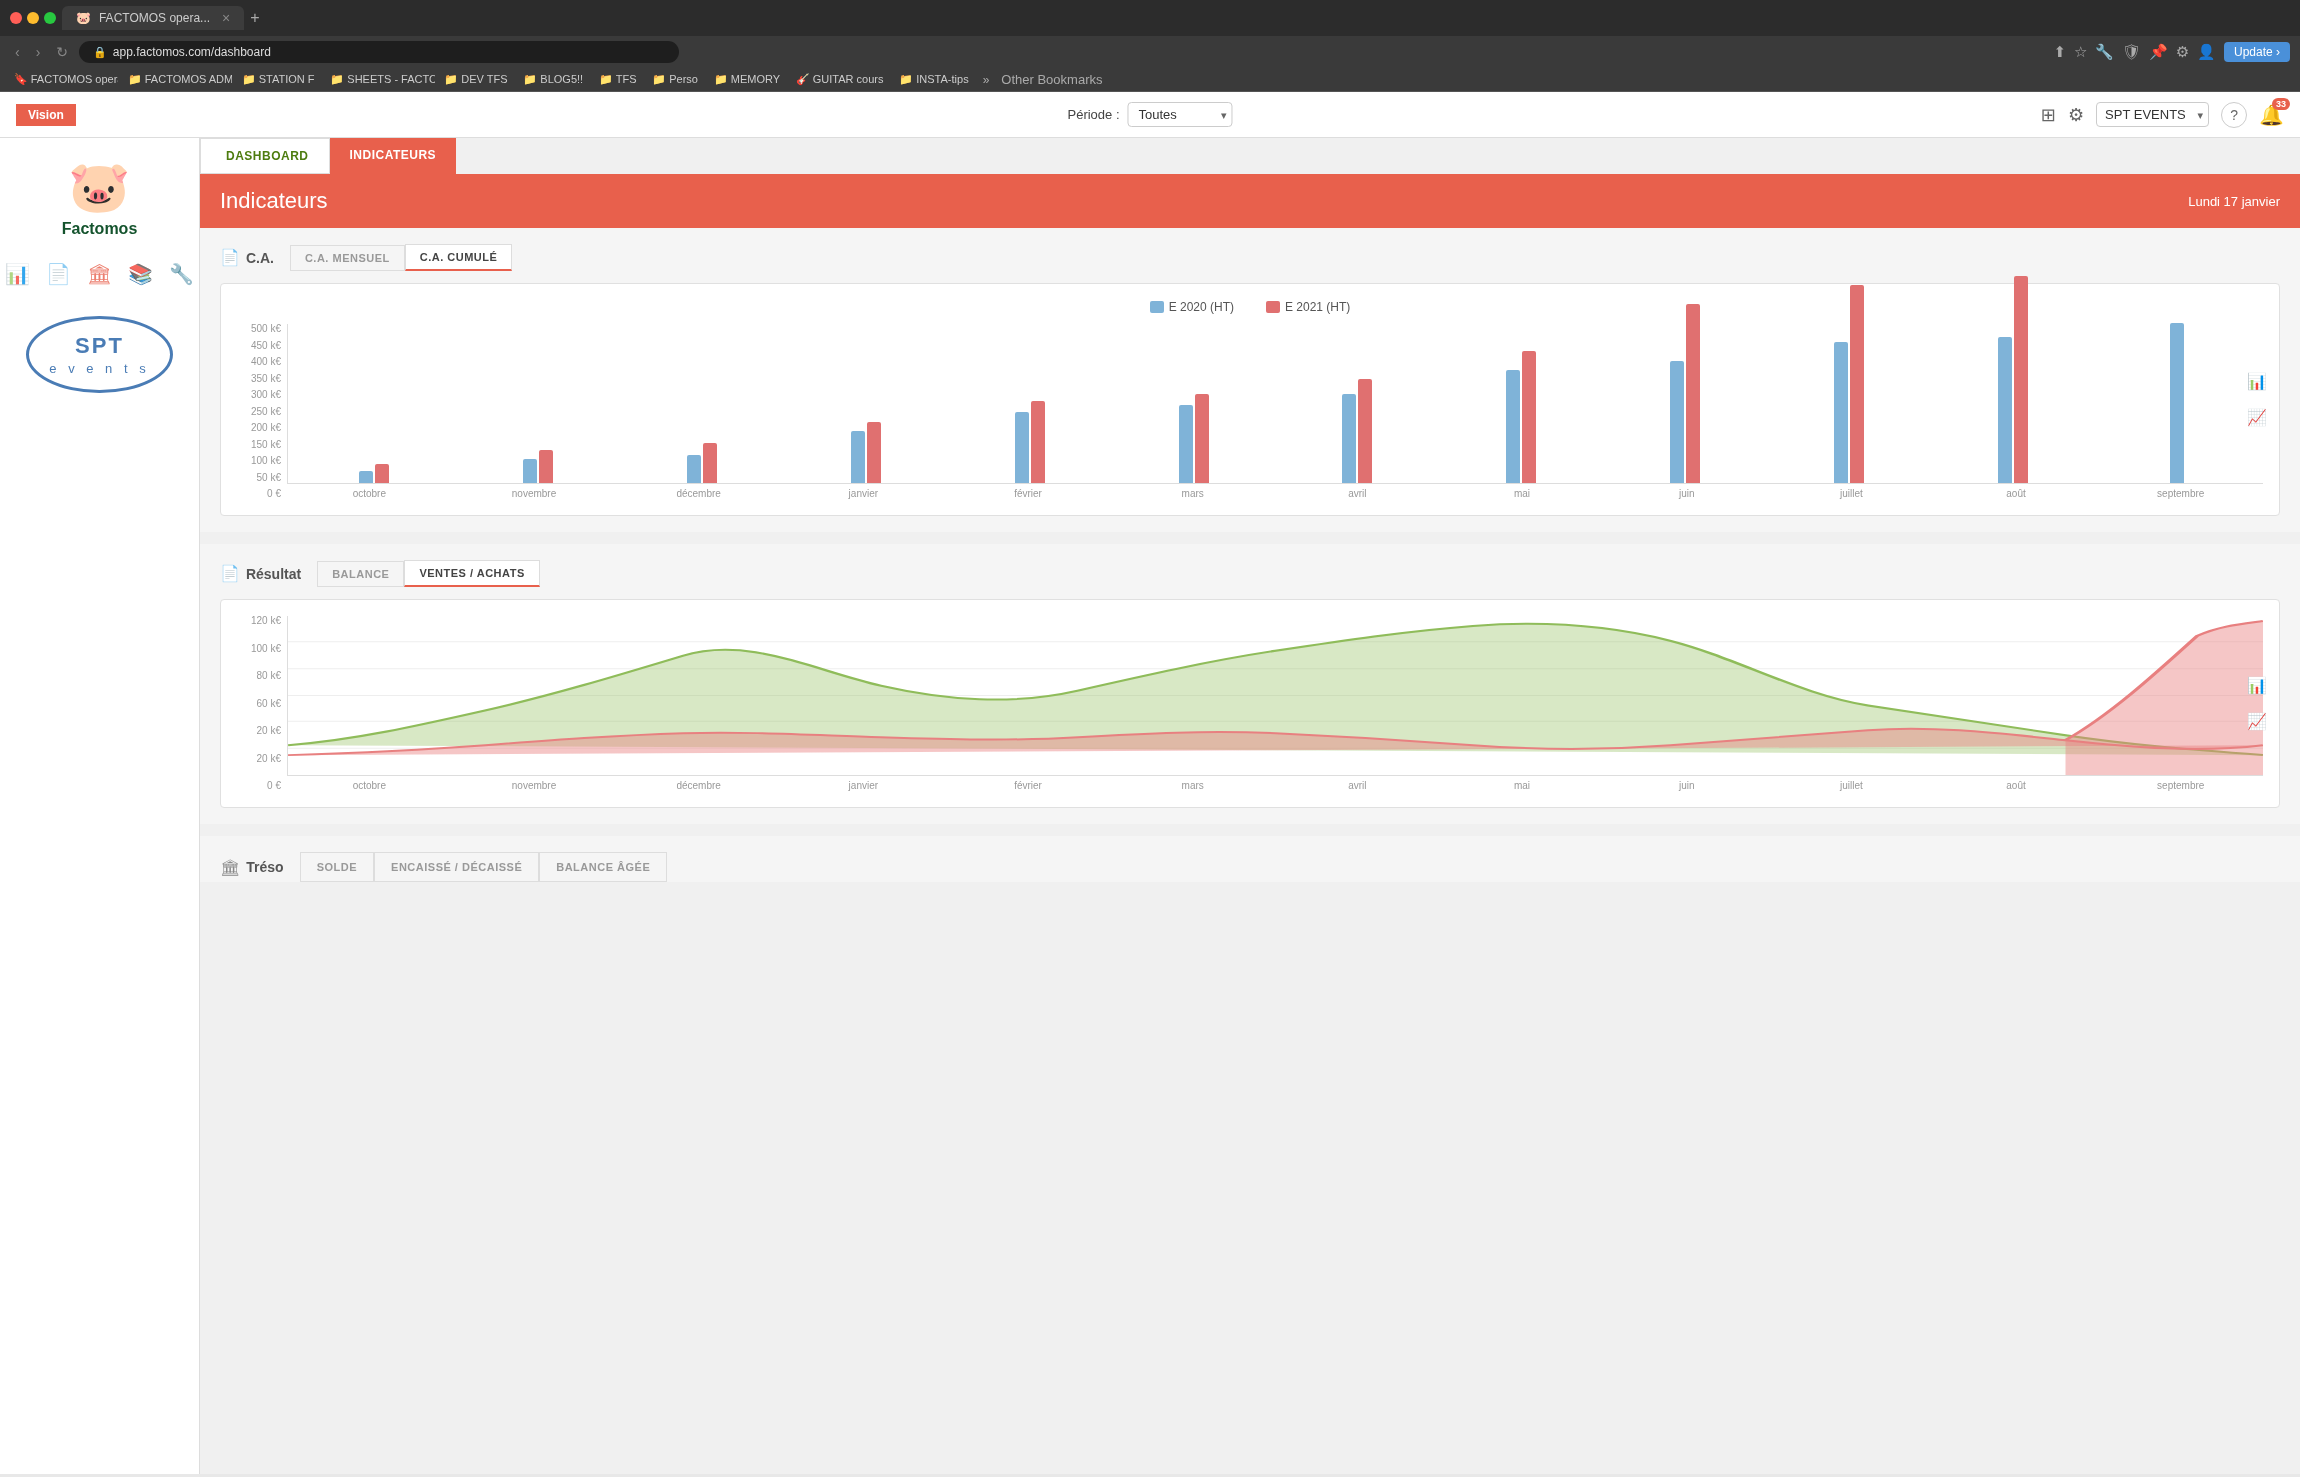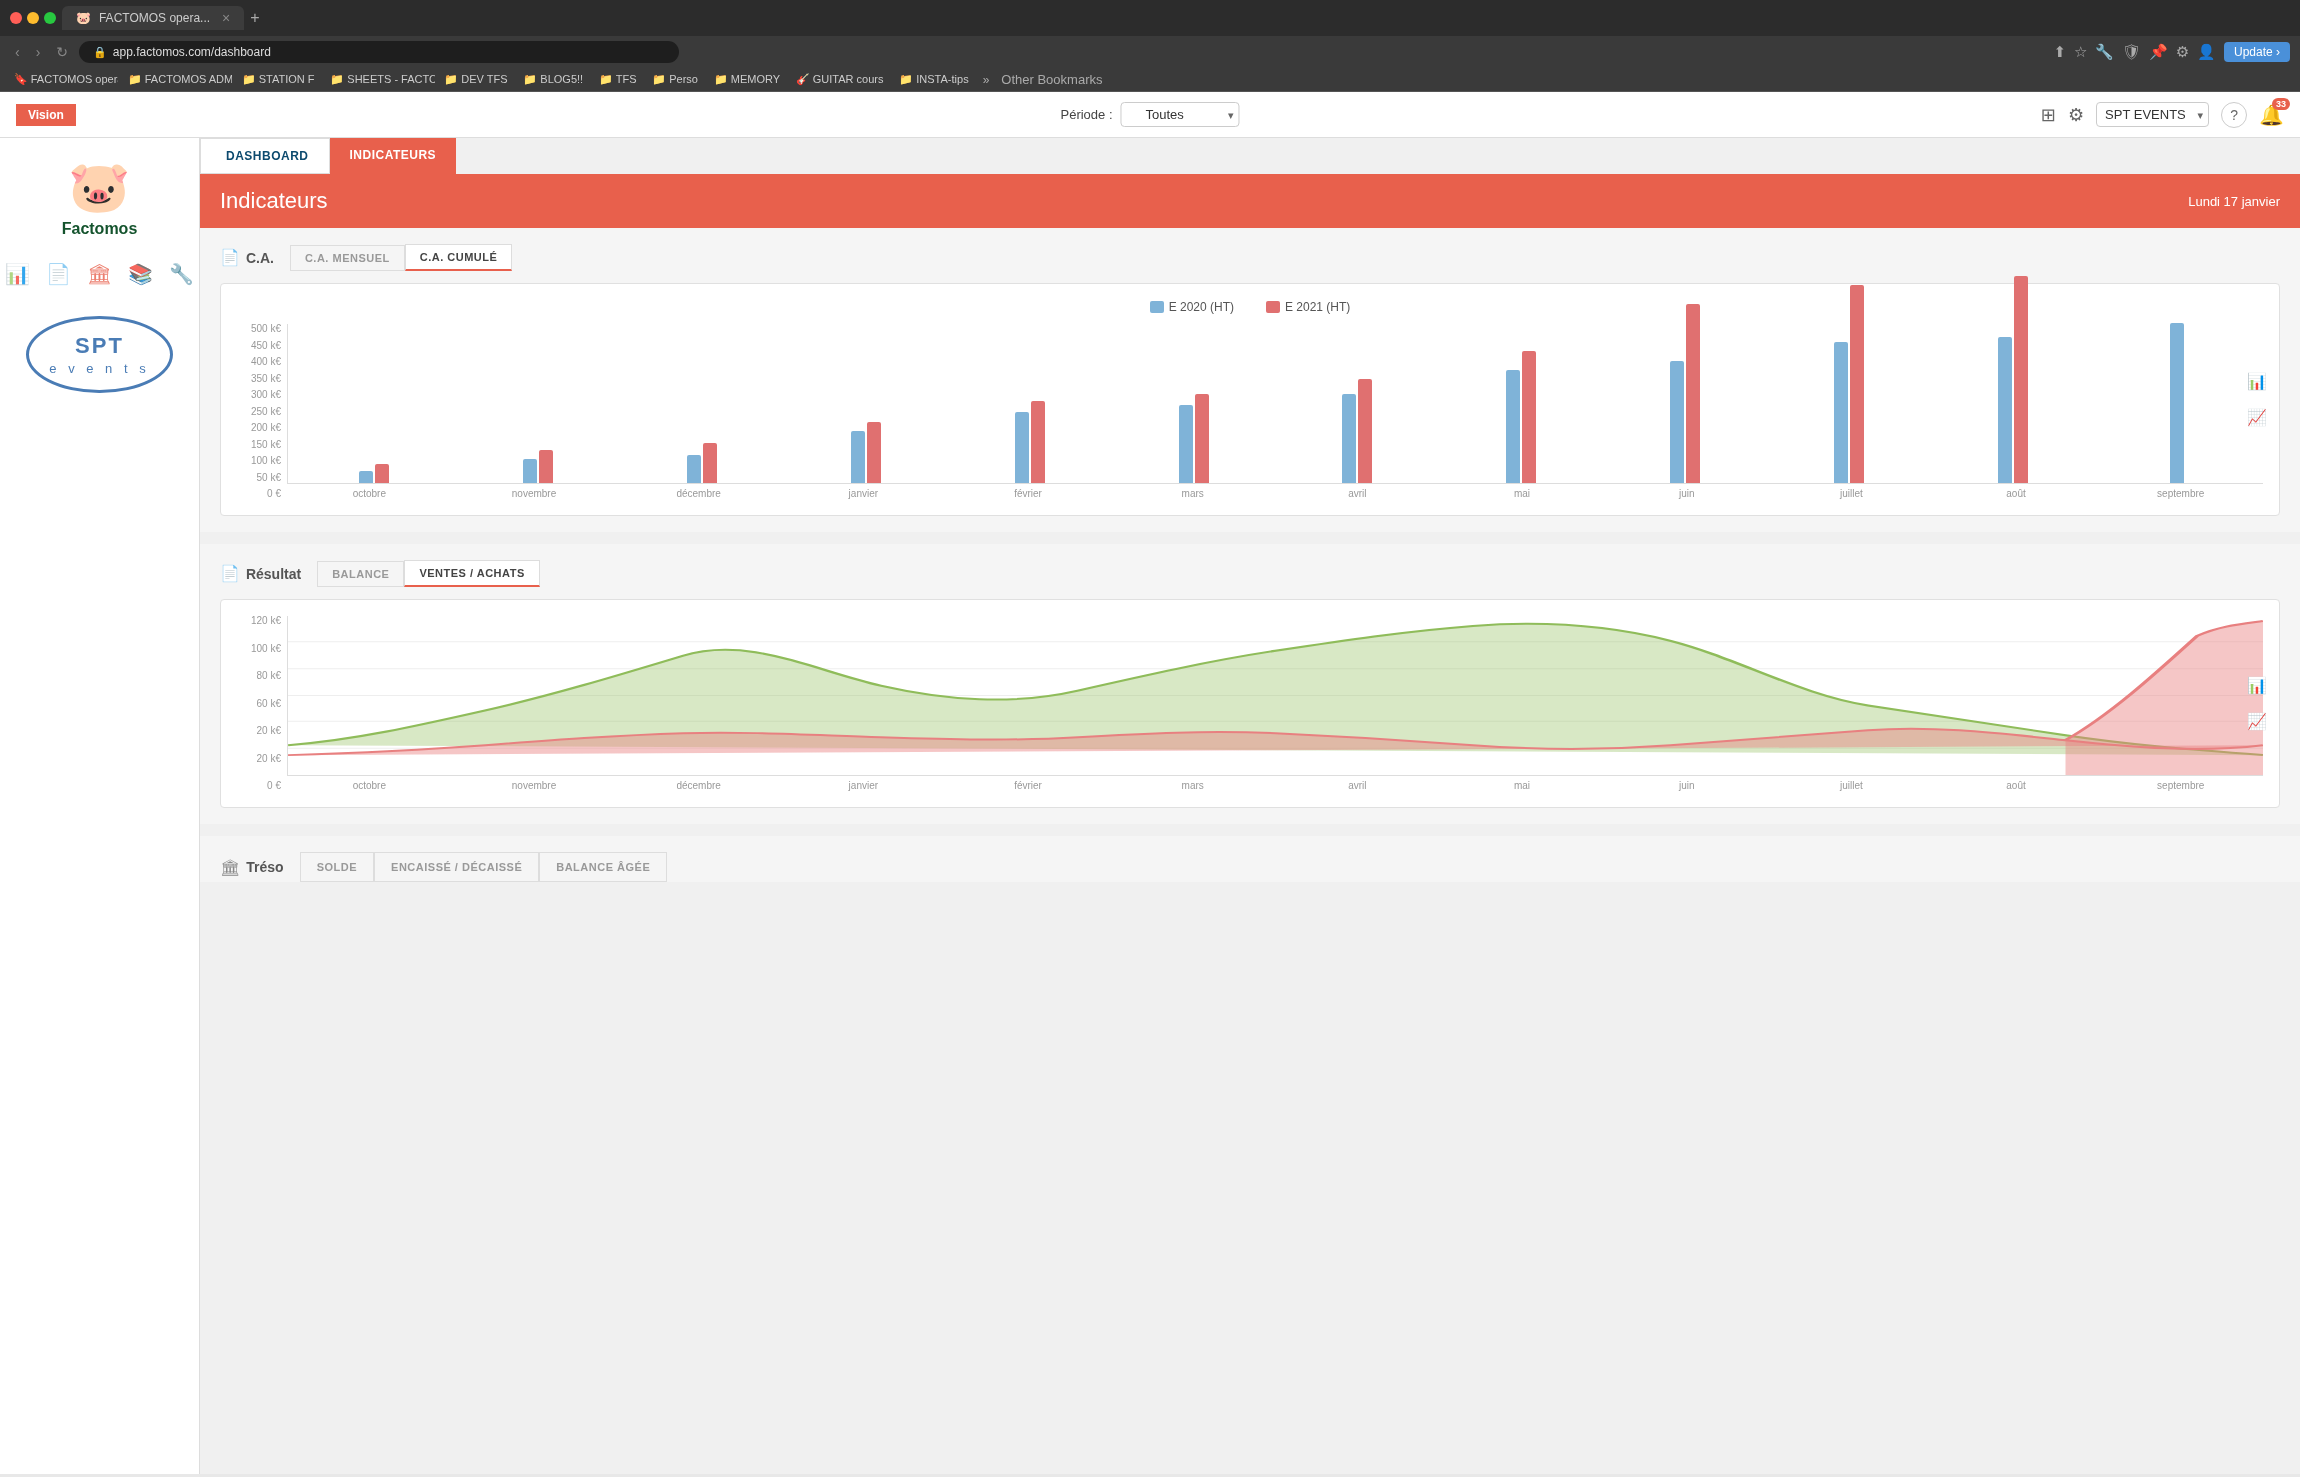--- a/index.html
+++ b/index.html
@@ -32,21 +32,21 @@
 
     
     .app-container { background: #f0f0f0; min-height: calc(100vh - 95px); }
 
     
     .top-bar { background: #fff; border-bottom: 1px solid #ddd; padding: 0 16px; height: 46px; display: flex; align-items: center; justify-content: space-between; }
     .top-bar-left { display: flex; align-items: center; gap: 10px; }
     .vision-badge { background: #e8604c; color: #fff; font-size: 12px; font-weight: 600; padding: 4px 12px; border-radius: 0; }
     .top-bar-center { display: flex; align-items: center; gap: 8px; position: absolute; left: 50%; transform: translateX(-50%); }
     .periode-label { font-size: 13px; color: #444; }
-    .period-select { border: 1px solid #ccc; border-radius: 4px; padding: 4px 24px; font-size: 13px; color: #333; background: #fff; appearance: none; cursor: pointer; padding-right: 22px; position: relative; }
+    .period-select { border: 1px solid #ccc; border-radius: 4px; padding: 4px 10px; font-size: 13px; color: #333; background: #fff; appearance: none; cursor: pointer; padding-right: 22px; position: relative; }
     .select-wrapper { position: relative; display: inline-block; }
     .select-wrapper::after { content: '▾'; position: absolute; right: 6px; top: 50%; transform: translateY(-50%); font-size: 11px; color: #666; pointer-events: none; }
     .top-bar-right { display: flex; align-items: center; gap: 12px; margin-left: auto; }
     .top-icon { color: #666; font-size: 18px; cursor: pointer; }
     .company-select-wrapper { display: flex; align-items: center; gap: 4px; }
     .company-select { border: 1px solid #ccc; border-radius: 4px; padding: 4px 22px 4px 8px; font-size: 13px; color: #333; background: #fff; appearance: none; cursor: pointer; }
     .help-btn { width: 26px; height: 26px; border-radius: 50%; background: #fff; border: 1px solid #ccc; color: #666; font-size: 14px; cursor: pointer; display: flex; align-items: center; justify-content: center; }
     .notif-btn { position: relative; color: #666; font-size: 20px; cursor: pointer; }
     .notif-badge { position: absolute; top: -5px; right: -6px; background: #e8604c; color: #fff; font-size: 9px; font-weight: bold; border-radius: 10px; padding: 1px 4px; min-width: 16px; text-align: center; }
 
@@ -57,21 +57,21 @@
     .sidebar { width: 200px; background: #fff; min-height: calc(100vh - 141px); padding: 20px 0; display: flex; flex-direction: column; align-items: center; border-right: 1px solid #ddd; }
     .logo-section { display: flex; flex-direction: column; align-items: center; margin-bottom: 24px; }
     .logo-pig { font-size: 50px; color: #e8604c; }
     .logo-text { color: #14532d; font-size: 16px; font-weight: 600; margin-top: 4px; }
     .nav-icon { color: #e8604c; font-size: 20px; cursor: pointer; opacity: 0.8; }
 
     
     .tabs-row { display: flex; padding: 0; border-bottom: none; }
     .tab-item { padding: 10px 20px; font-size: 12px; font-weight: 600; cursor: pointer; letter-spacing: 0.5px; }
     .tab-item.active { background: #e8604c; color: #fff; }
-    .tab-item.inactive { background: #fff; color: #0c4a6e; border: 1px solid #ddd; padding-left: 25px; }
+    .tab-item.inactive { background: #fff; color: #4d7c0f; border: 1px solid #ddd; padding-left: 25px; }
 
     
     .content-area { flex: 1; padding: 0; }
 
     
     .page-header { background: #e8604c; padding: 14px 20px; display: flex; justify-content: space-between; align-items: center; }
     .page-title { color: #fff; font-size: 22px; font-weight: 300; }
     .page-date { color: #fff; font-size: 13px; }
 
     

